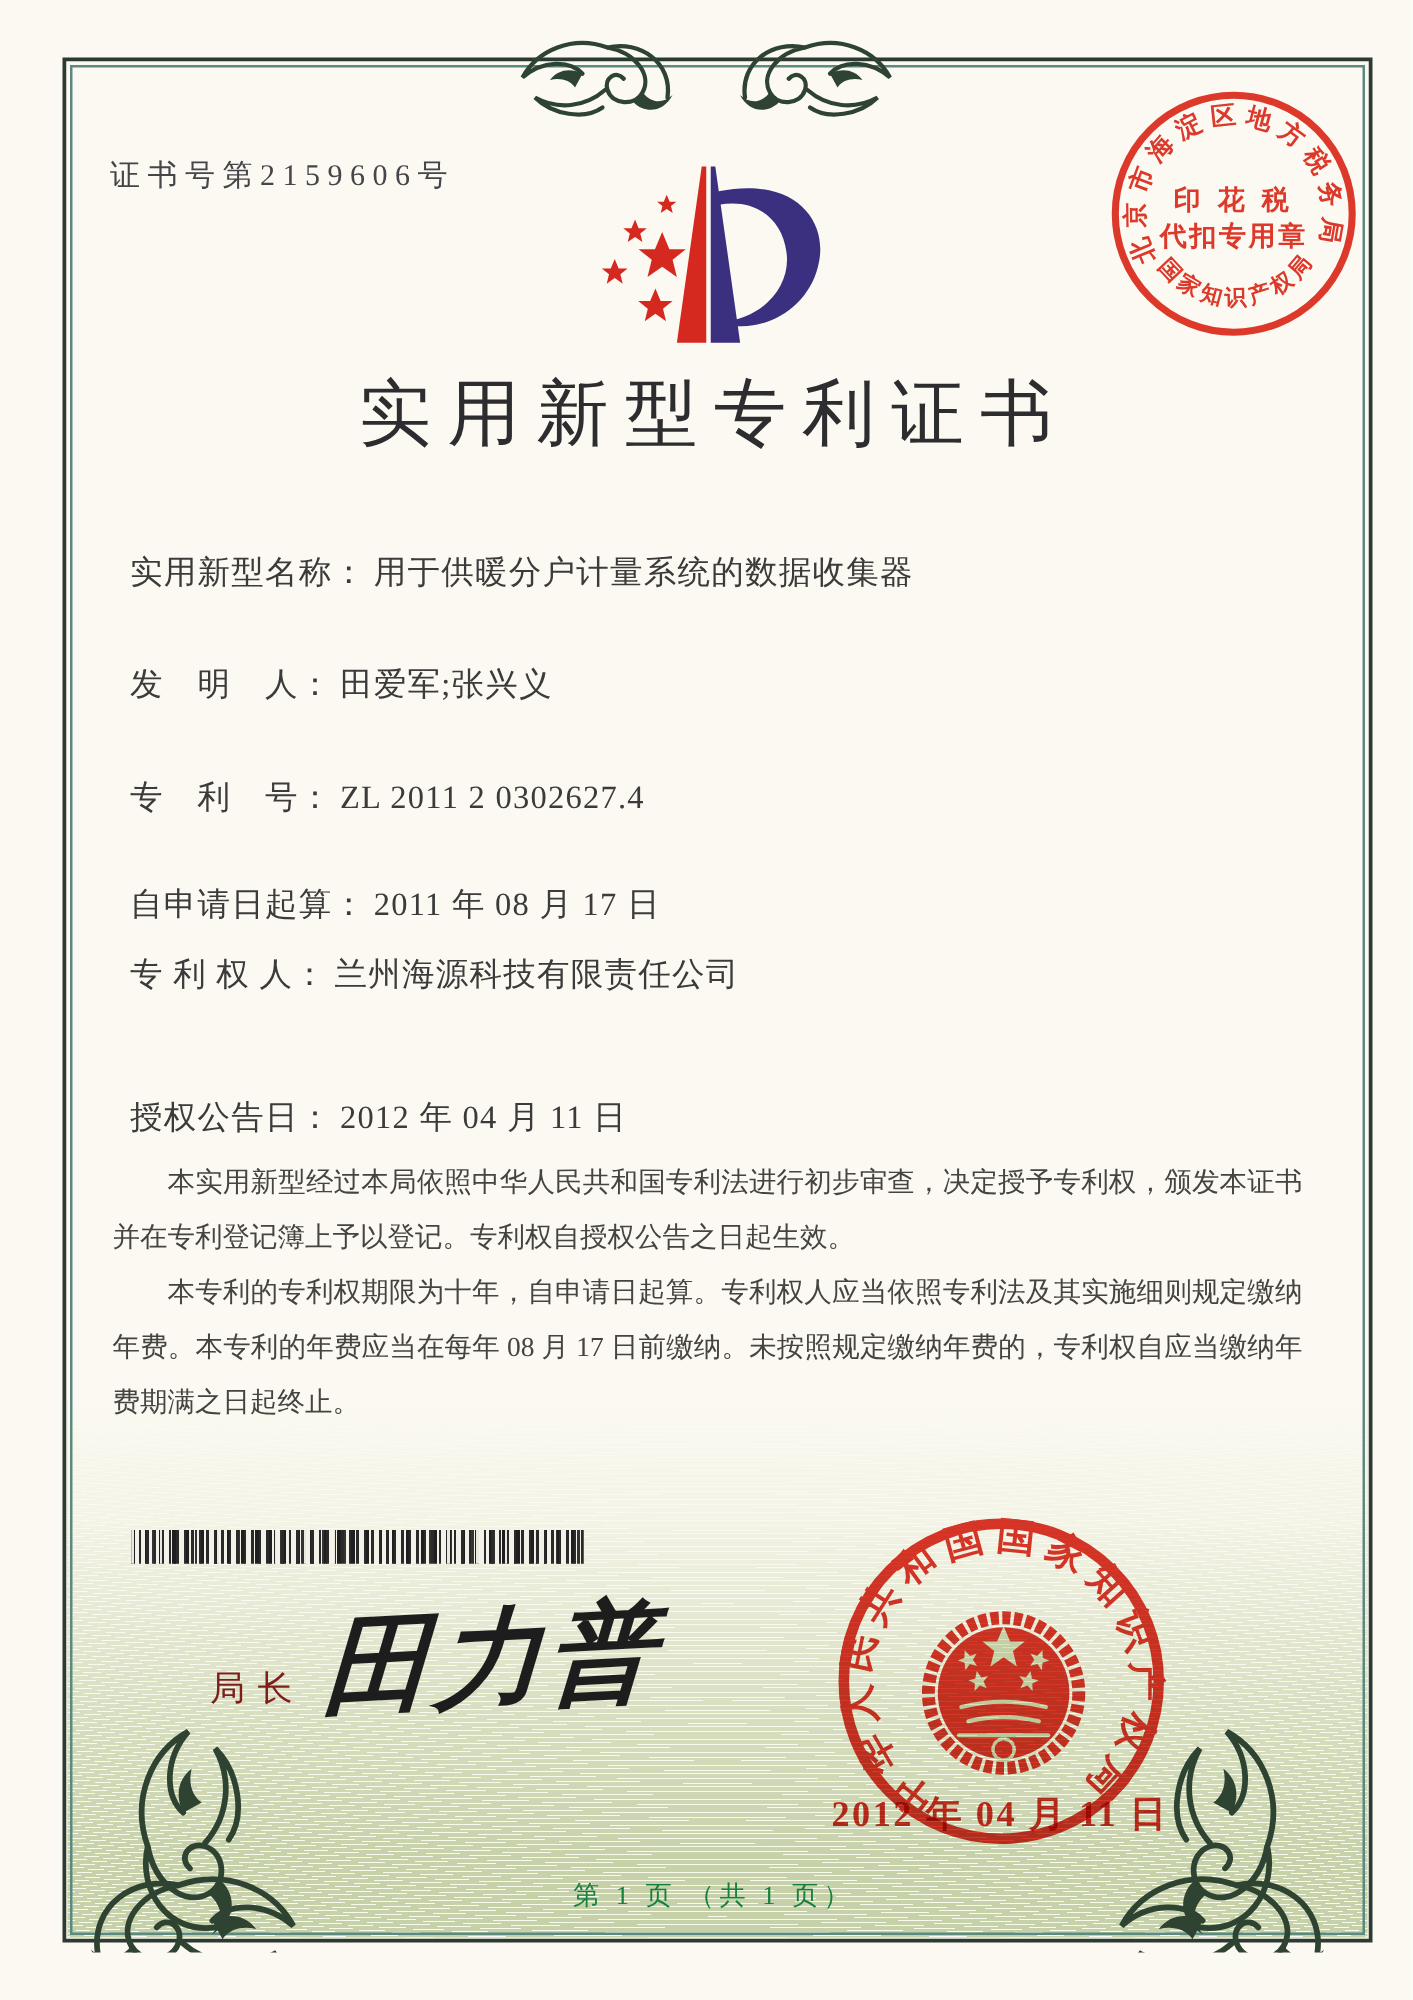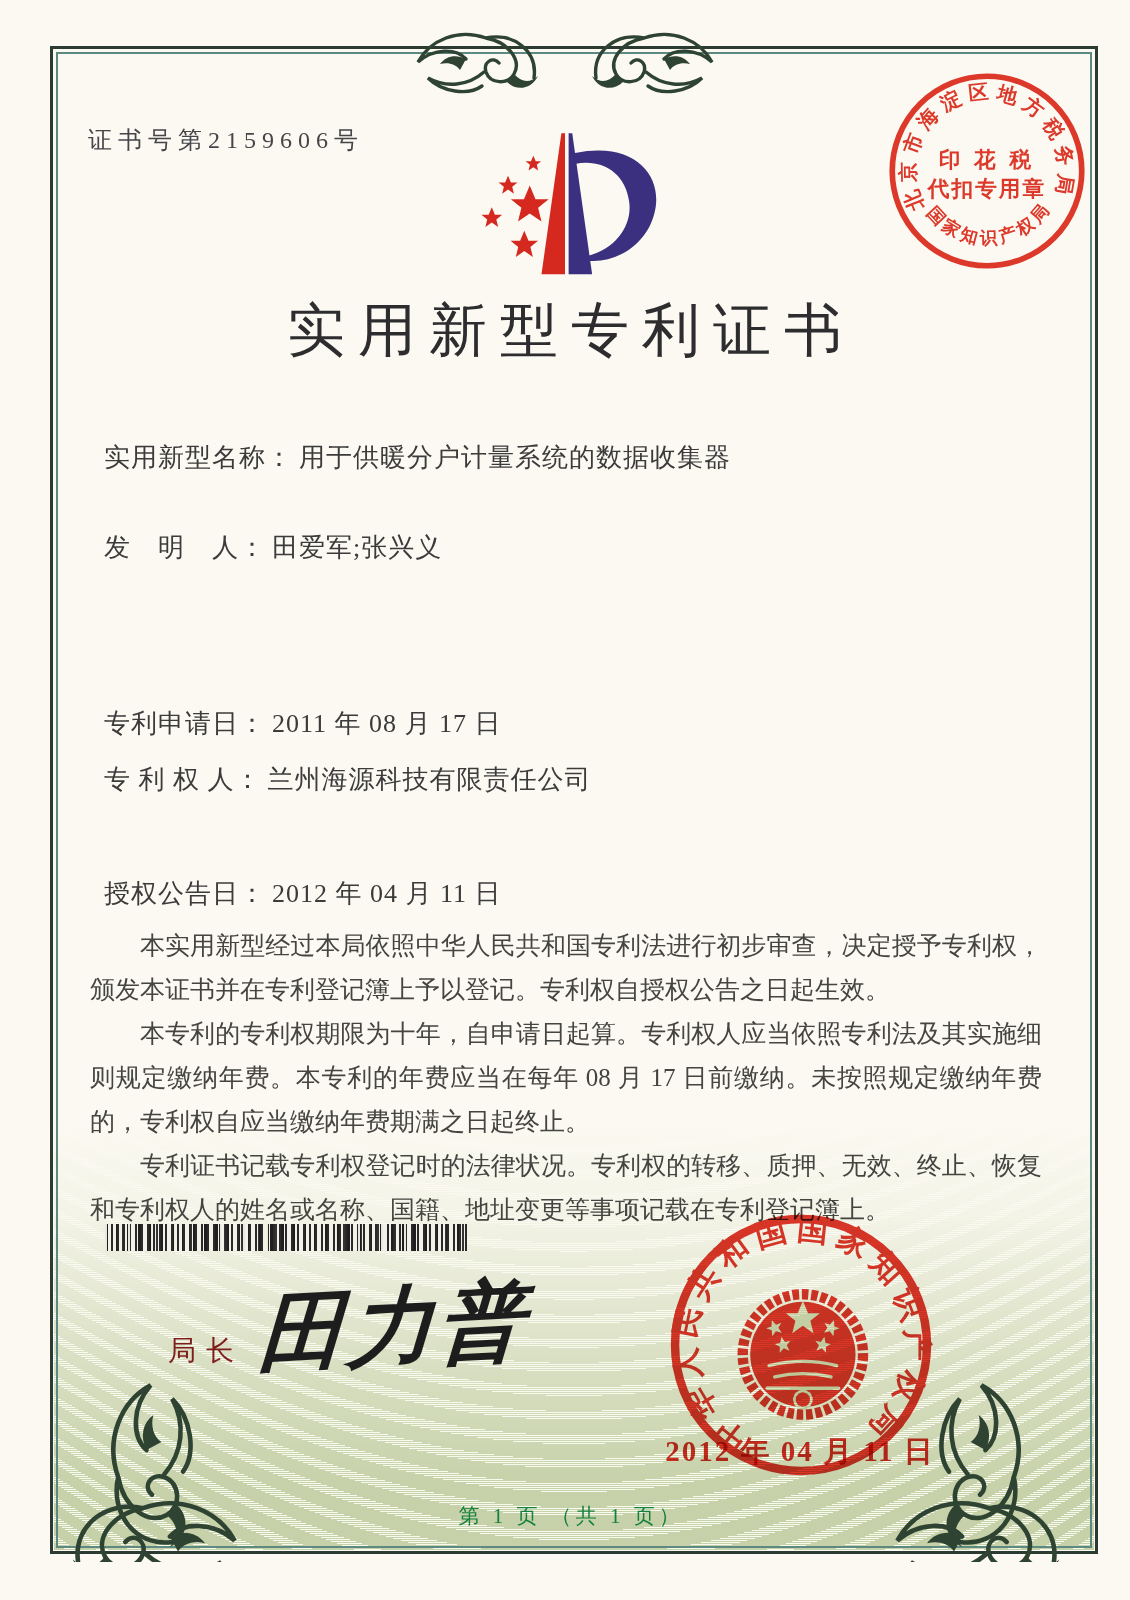--- a/index.html
+++ b/index.html
@@ -40,21 +40,21 @@
   .stamp-tax{position:absolute;left:884px;top:68px;mix-blend-mode:multiply;}
   .title{
     position:absolute;left:0;right:0;top:292px;text-align:center;
     font-size:58px;font-weight:normal;letter-spacing:13px;color:#2d2d30;
   }
   .row{position:absolute;left:104px;font-size:26px;color:#3b3b3b;letter-spacing:1px;}
   .row .val{margin-left:6px;}
   .r0{top:440px}.r1{top:530px}.r2{top:620px}.r3{top:706px}.r4{top:762px}.r5{top:876px}
   .body-text{
     position:absolute;left:90px;width:952px;top:924px;
-    font-size:25px;line-height:44px;text-align:justify;color:#444440;
+    font-size:22px;line-height:44px;text-align:justify;color:#444440;
   }
   .body-text p{margin:0;text-indent:2em;}
   .barcode{
     position:absolute;left:105px;top:1224px;width:362px;height:27px;
     background:
       repeating-linear-gradient(90deg, rgba(244,242,232,0.95) 0 2px, rgba(244,242,232,0) 2px 23px),
       repeating-linear-gradient(90deg, #2a2a2a 0 2px, transparent 2px 6px),
       repeating-linear-gradient(90deg, #1f1f1f 0 3px, transparent 3px 11px),
       repeating-linear-gradient(90deg, #333 0 2px, transparent 2px 17px);
     background-color:#f4f2e8;
@@ -141,28 +141,28 @@
     <text x="100" y="124" text-anchor="middle" font-size="21" font-weight="bold" fill="#e03a2d" letter-spacing="2">代扣专用章</text>
     <text font-size="17" font-weight="bold" fill="#e03a2d">
       <textPath href="#taxBottom" startOffset="14" textLength="140" lengthAdjust="spacing">国家知识产权局</textPath>
     </text>
   </svg>
 
   <div class="title">实用新型专利证书</div>
 
   <div class="row r0"><span class="lbl">实用新型名称：</span><span class="val">用于供暖分户计量系统的数据收集器</span></div>
   <div class="row r1"><span class="lbl">发　明　人：</span><span class="val">田爱军;张兴义</span></div>
-  <div class="row r3"><span class="lbl">专利申请日：</span><span class="val">2011 年 08 月 17 日</span></div>
+  <div class="row r2"><span class="lbl">专　利　号：</span><span class="val">ZL 2011 2 0302627.4</span></div>
+  <div class="row r3"><span class="lbl">自申请日起算：</span><span class="val">2011 年 08 月 17 日</span></div>
   <div class="row r4"><span class="lbl">专 利 权 人：</span><span class="val">兰州海源科技有限责任公司</span></div>
   <div class="row r5"><span class="lbl">授权公告日：</span><span class="val">2012 年 04 月 11 日</span></div>
 
   <div class="body-text">
     <p>本实用新型经过本局依照中华人民共和国专利法进行初步审查，决定授予专利权，颁发本证书并在专利登记簿上予以登记。专利权自授权公告之日起生效。</p>
     <p>本专利的专利权期限为十年，自申请日起算。专利权人应当依照专利法及其实施细则规定缴纳年费。本专利的年费应当在每年 08 月 17 日前缴纳。未按照规定缴纳年费的，专利权自应当缴纳年费期满之日起终止。</p>
-    <p>专利证书记载专利权登记时的法律状况。专利权的转移、质押、无效、终止、恢复和专利权人的姓名或名称、国籍、地址变更等事项记载在专利登记簿上。</p>
   </div>
 
   <div class="barcode"></div>
 
   <div class="signer">局长</div>
   <div class="signature">田力普</div>
 
   <svg class="seal" width="282" height="282" viewBox="0 0 300 300">
     <circle cx="150" cy="150" r="134" fill="none" stroke="#e0372a" stroke-width="9"></circle>
     <path id="sealArc" d="M94,247 A112,112 0 1 1 206,247" fill="none"></path>

